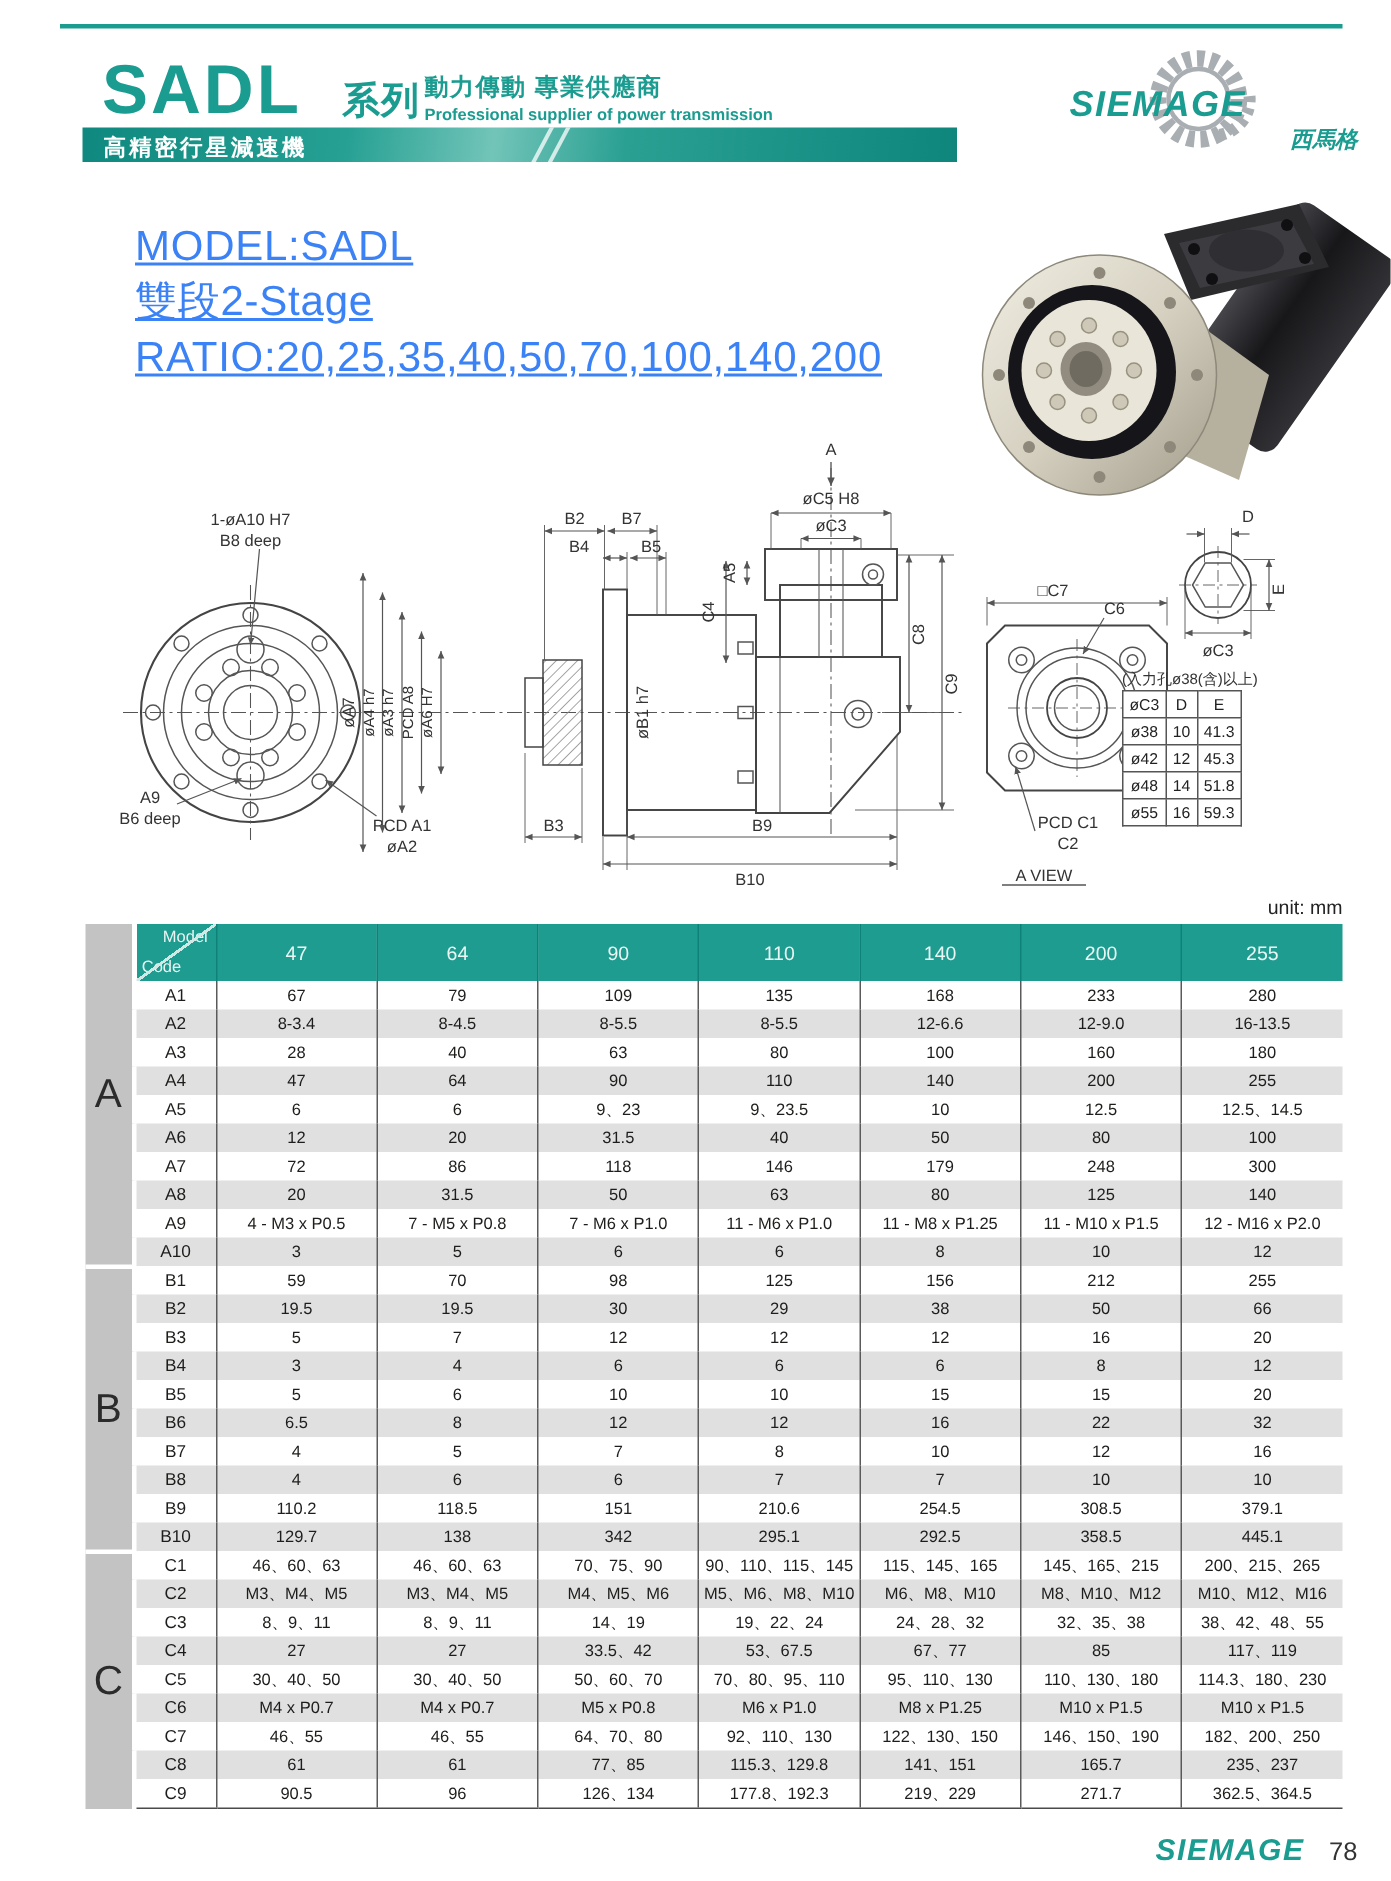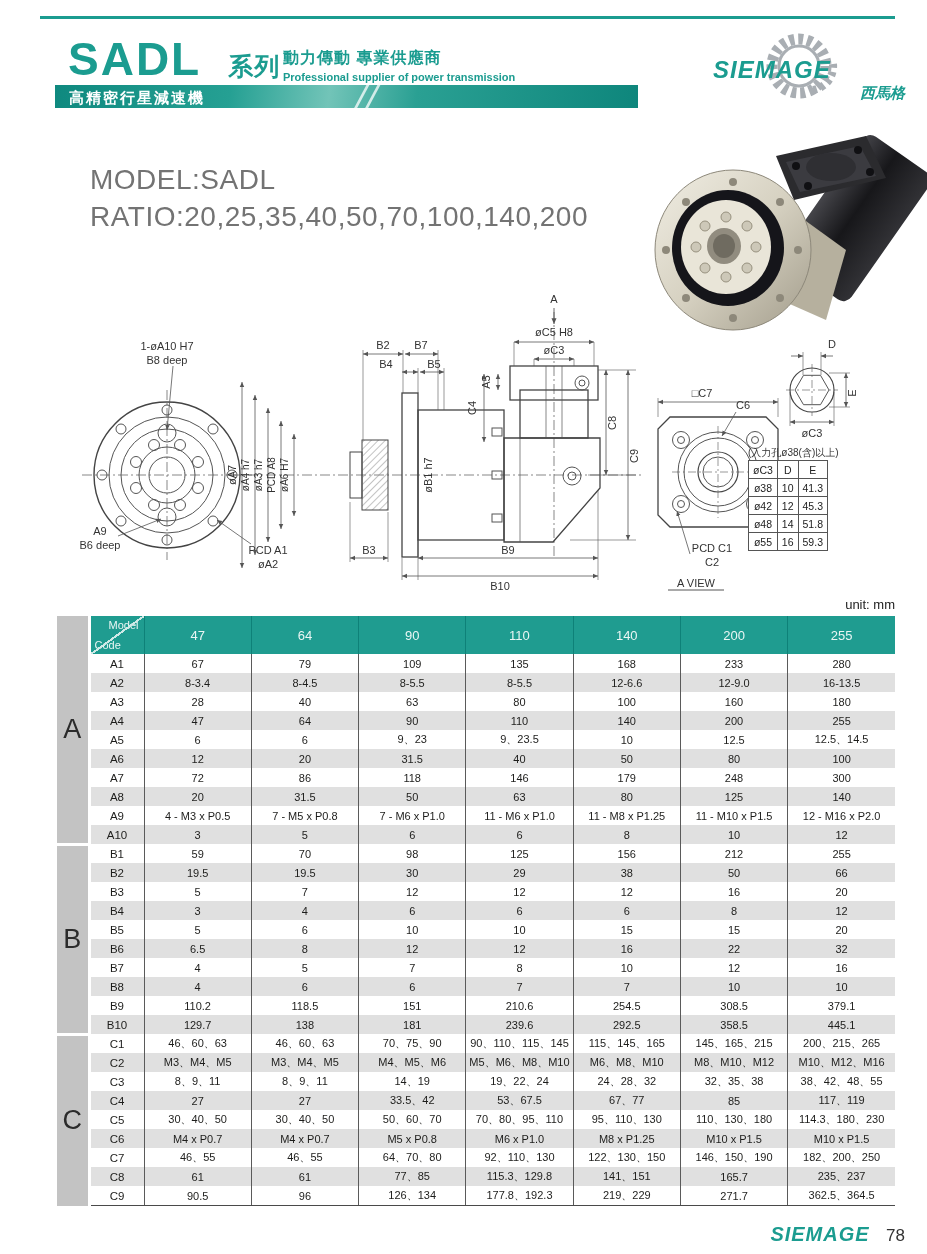--- a/index.html
+++ b/index.html
@@ -21,21 +21,21 @@
   .banner .slash{position:absolute;left:305px;top:-4px;width:3px;height:32px;background:rgba(255,255,255,.75);transform:skewX(-28deg);}
   .banner .slash2{left:316px;}
   .banner .bl{color:#fff;font-size:15px;font-weight:bold;letter-spacing:2px;margin-left:14px;}
   .banner .br{color:#fff;font-size:14px;font-weight:bold;margin-right:10px;white-space:nowrap;}
   .banner .br .url{margin-left:14px;letter-spacing:.5px;}
   .logo{right:18px;top:34px;width:196px;height:80px;}
   .logo .gear{position:absolute;left:40px;top:-6px;}
   .logo .word{position:absolute;left:0;top:22px;font-size:24px;font-weight:bold;font-style:italic;color:#1b9c90;letter-spacing:1px;z-index:2;}
   .logo .sub{position:absolute;right:4px;top:50px;font-size:15px;font-weight:bold;font-style:italic;color:#1b9c90;z-index:2;}
   
-  .model-block{left:90px;top:162px;color:#737373;font-size:28px;line-height:1.32;letter-spacing:.5px;}
+  .model-block{left:90px;top:146px;color:#3b82f6;font-size:28px;line-height:1.32;letter-spacing:.5px;text-decoration:underline;}
   
   .drawings{left:40px;top:290px;width:887px;height:320px;}
   .unit-label{right:32px;top:597px;font-size:13px;color:#222;z-index:3;}
   .bore-note{left:748px;top:446px;font-size:10px;color:#333;z-index:3;white-space:nowrap;}
   .bore-table{left:748px;top:460px;z-index:3;border-collapse:collapse;background:#fff;}
   .bore-table td{border:1px solid #555;font-size:10.5px;text-align:center;padding:1px 4px;height:15px;color:#222;}
   .bore-table td.bh{font-size:10.5px;}
   
   .spec-wrap{left:57px;top:616px;width:838px;}
   table.spec{border-collapse:collapse;table-layout:fixed;width:838px;}
@@ -83,20 +83,21 @@
       <circle cx="46" cy="38" r="20" stroke-width="3"></circle>
       <path d="M60 62 a 24 24 0 0 0 20 -26" stroke-width="8" stroke-dasharray="4 4"></path>
     </g>
   </svg>
   <div class="word">SIEMAGE</div>
   <div class="sub">西馬格</div>
 </div>
 
 <div class="abs model-block">
   <div>MODEL:SADL</div>
+  <div>雙段2-Stage</div>
   <div>RATIO:20,25,35,40,50,70,100,140,200</div>
 </div>
 
 <svg class="abs" style="left:628px;top:120px;" width="300" height="212" viewBox="0 0 300 212">
   <defs>
     <linearGradient id="pg1" x1="0" y1="0" x2="1" y2="1">
       <stop offset="0" stop-color="#f0ede3"></stop>
         <stop offset="0.5" stop-color="#d6d1c1"></stop>
         <stop offset="1" stop-color="#a29c8b"></stop>
     </linearGradient>
@@ -588,22 +589,22 @@
           <td class="val">151</td>
           <td class="val">210.6</td>
           <td class="val">254.5</td>
           <td class="val">308.5</td>
           <td class="val">379.1</td>
         </tr>
         <tr class="zebra">
           <td class="code">B10</td>
           <td class="val">129.7</td>
           <td class="val">138</td>
-          <td class="val">181</td>
-          <td class="val">239.6</td>
+          <td class="val">342</td>
+          <td class="val">295.1</td>
           <td class="val">292.5</td>
           <td class="val">358.5</td>
           <td class="val">445.1</td>
         </tr>
         <tr>
           <td class="group gsep" rowspan="9">C</td>
           <td class="code">C1</td>
           <td class="val">46、60、63</td>
           <td class="val">46、60、63</td>
           <td class="val">70、75、90</td>

